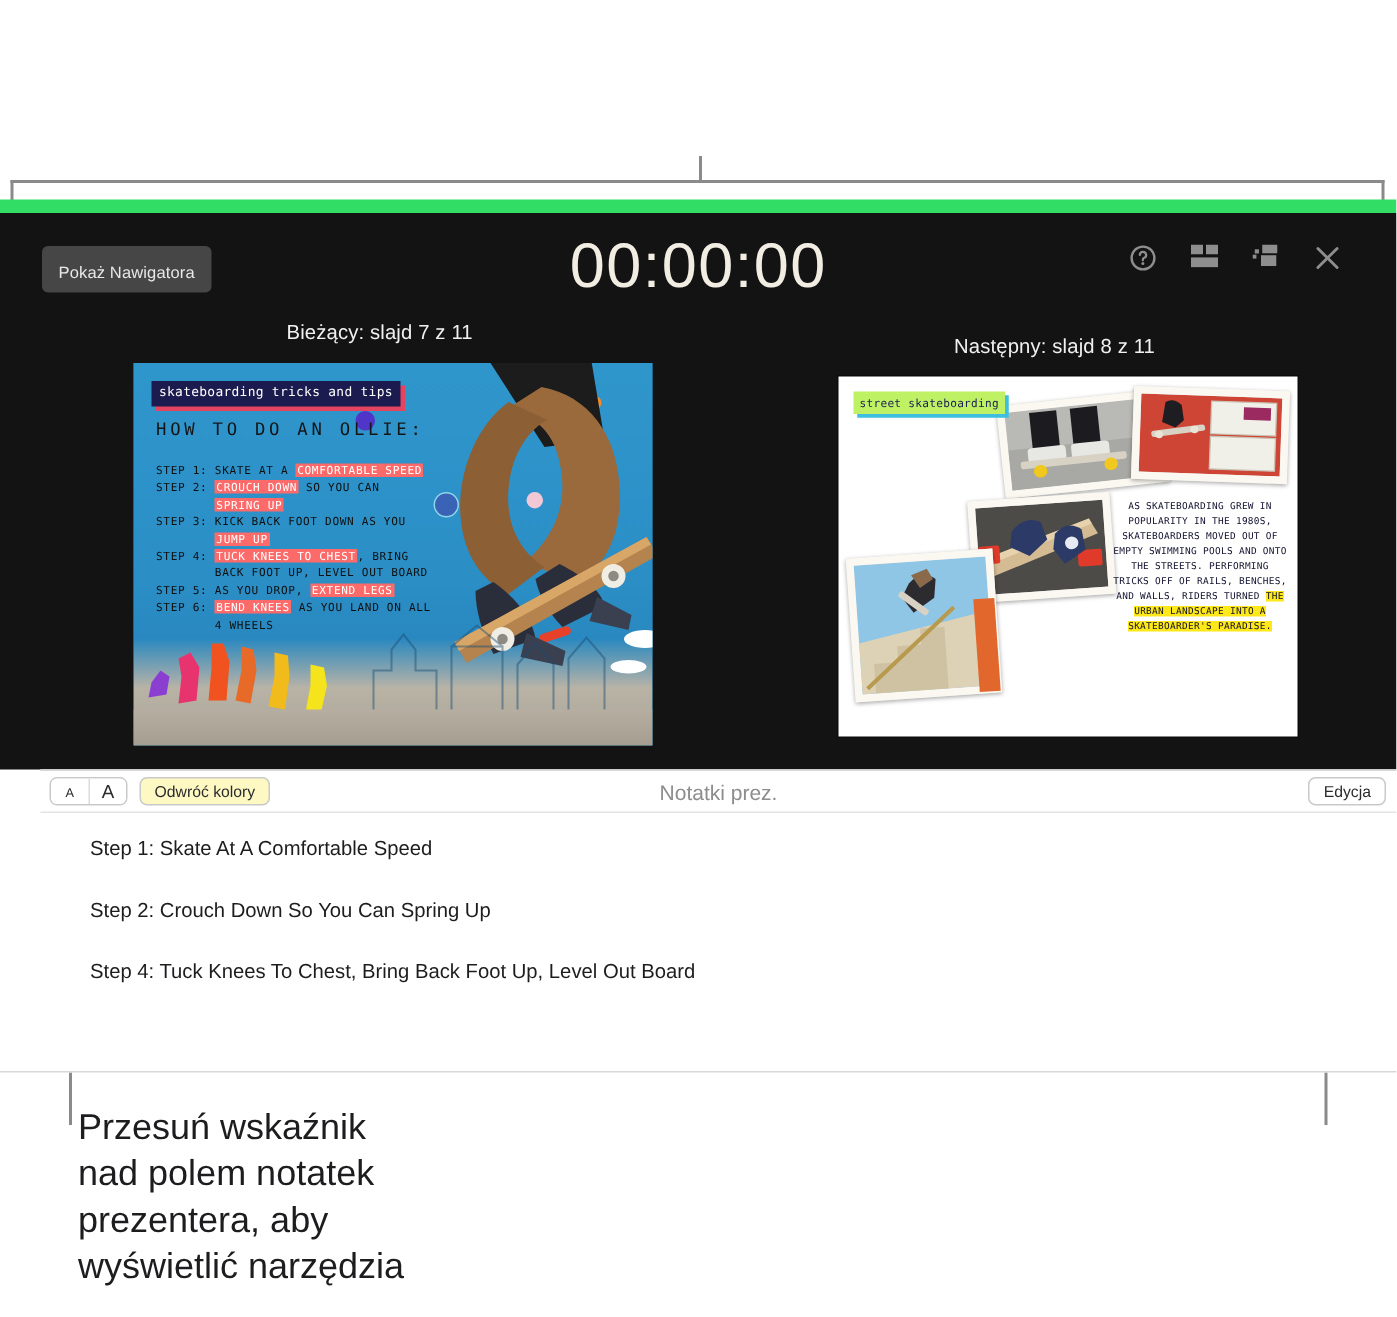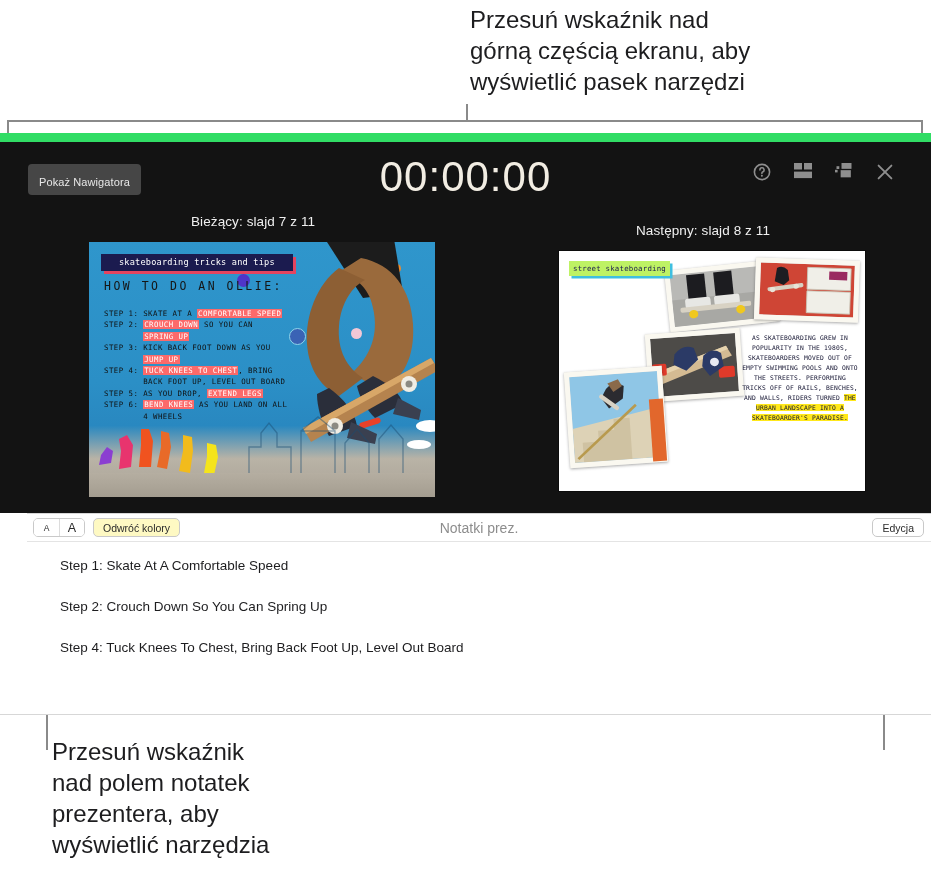--- a/index.html
+++ b/index.html
@@ -79,21 +79,21 @@
     position: absolute; left: 89px; top: 242px; width: 346px; height: 255px;
     background: #2b93c9; overflow: hidden;
   }
   .sky { position: absolute; inset: 0; background:
       linear-gradient(180deg,#2f96cc 0%, #2b8fc6 55%, #2988c0 72%, #b9b3a6 85%, #a9a296 100%); }
   .splatter { position: absolute; border-radius: 50%; }
   .tag-current {
     position: absolute; left: 12px; top: 12px;
     background: #1b1b4f; color: #ffffff;
     font-family: "DejaVu Sans Mono", monospace; font-size: 8.6px;
-    padding: 3px 18px 4px; letter-spacing: .2px;
+    padding: 3px 5px 4px; letter-spacing: .2px;
     box-shadow: 3px 3px 0 #e4445f; white-space: nowrap;
   }
   .slide1-h {
     position: absolute; left: 15px; top: 37px;
     color: #151515; font-family: "DejaVu Sans Mono", monospace;
     font-size: 11.5px; letter-spacing: 2.5px; white-space: nowrap;
   }
   .slide1-steps {
     position: absolute; left: 15px; top: 66px; width: 215px;
     font-family: "DejaVu Sans Mono", monospace; font-size: 7.4px;
@@ -176,23 +176,20 @@
   }
   #notes-bottom-border {
     position: absolute; left: 0; top: 714px; width: 931px; height: 1px; background: #d7d7d7;
   }
 </style>
 </head>
 <body>
 
 <div id="root">
 
-  <div class="callout-text" id="callout-top">Przesuń wskaźnik nad
-górną częścią ekranu, aby
-wyświetlić pasek narzędzi</div>
 
   <div class="leader" id="leader-top-vert"></div>
   <div id="bracket-top"></div>
 
   <div class="callout-text" id="callout-bottom-left">Przesuń wskaźnik
 nad polem notatek
 prezentera, aby
 wyświetlić narzędzia</div>
   <div class="leader" id="leader-bl"></div>
 

